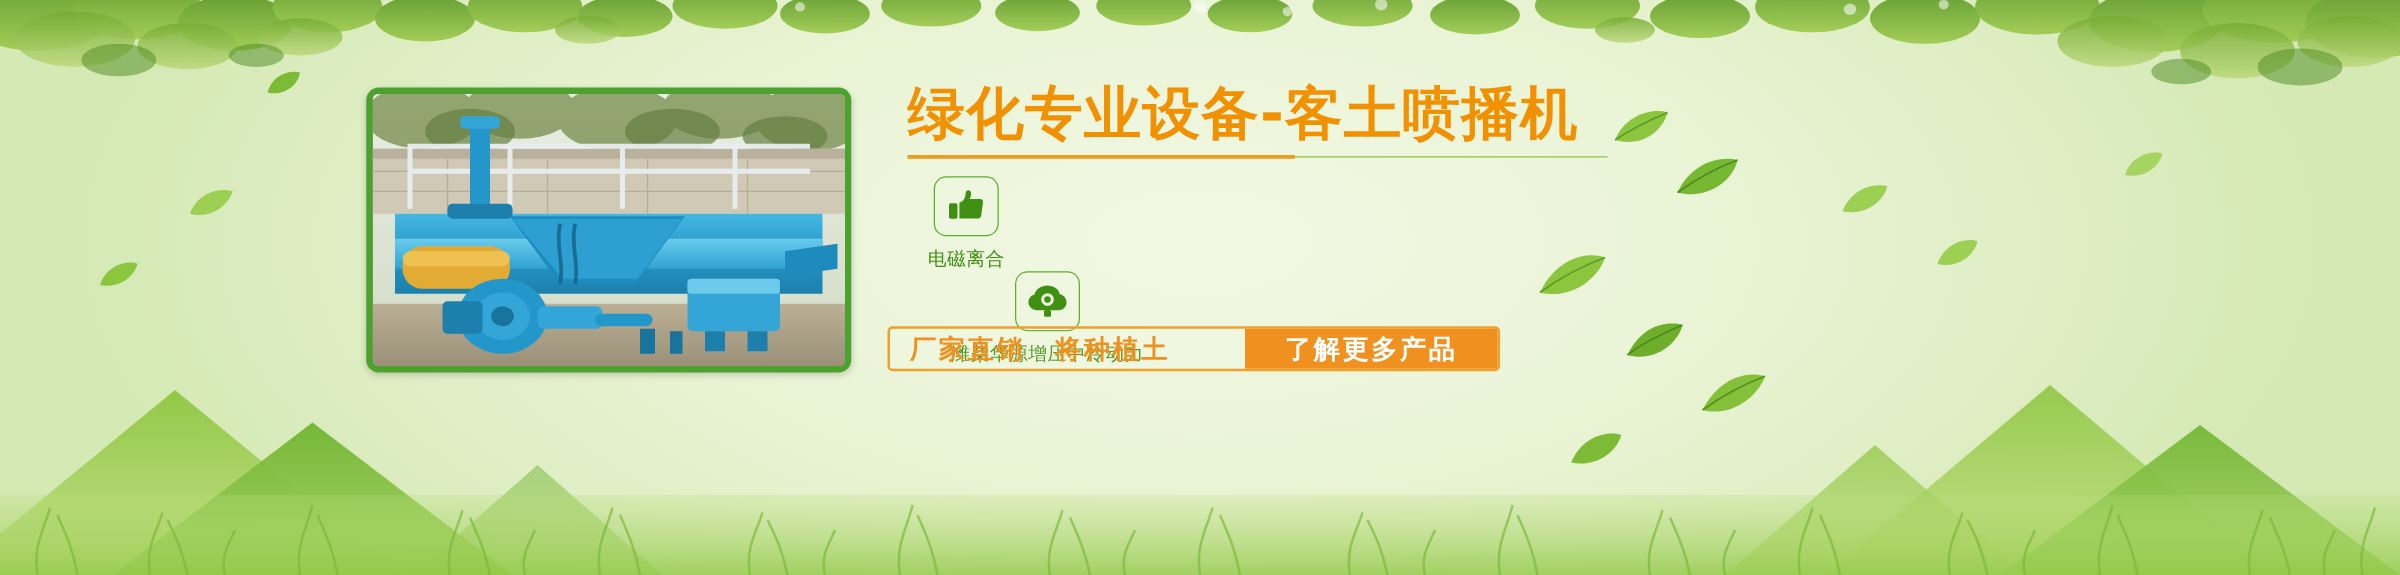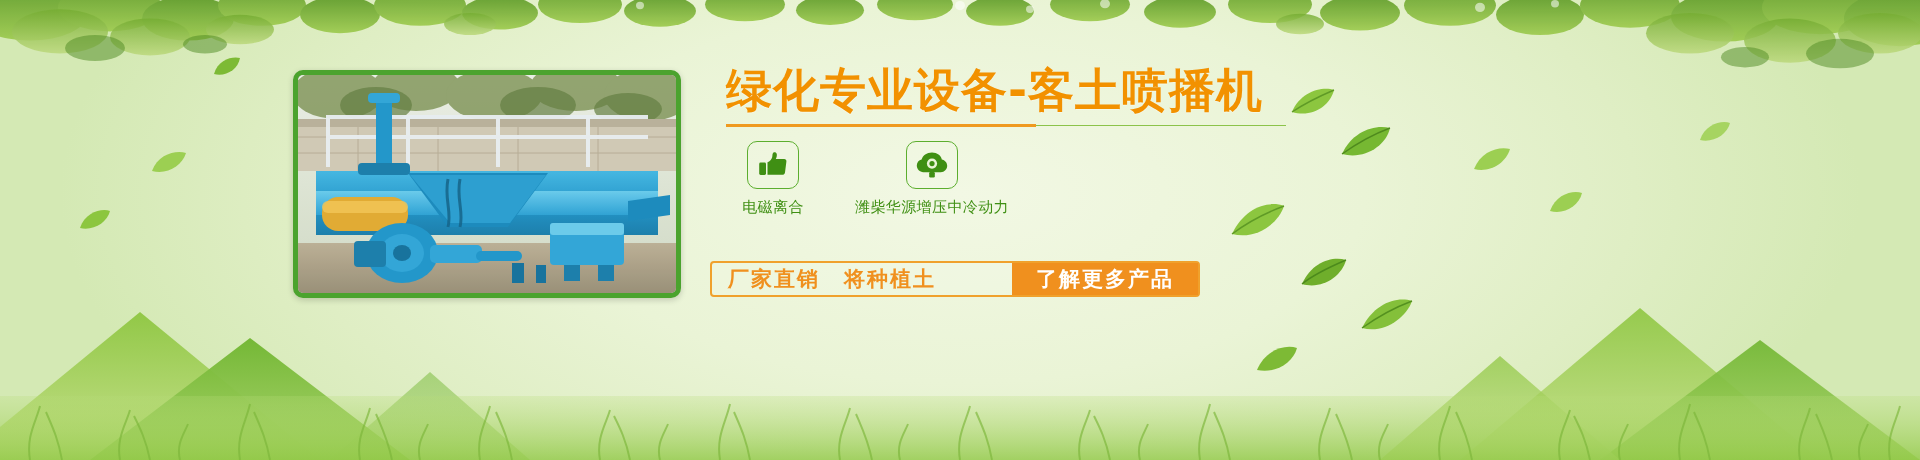--- a/index.html
+++ b/index.html
@@ -51,21 +51,21 @@
   #title-divider .seg-o { position:absolute; left:0; top:0; width:310px; height:3px; background:#ef9a20; }
   #title-divider .seg-g { position:absolute; left:310px; top:1px; width:250px; height:1.5px; background:#8cc34a; }
 
   #sub-line1, #sub-line2 {
     font-size:23px; color:#3b3b3b; line-height:1.35; white-space:nowrap;
     letter-spacing:.5px;
   }
   #sub-line1 { margin-top:6px; }
 
   
-  #features { margin-top:14px; display:flex; align-items:flex-start; }
+  #features { margin-top:14px; display:flex; align-items:flex-start;flex-direction:column; }
   .feature { text-align:center; }
   .feat-box {
     width:52px; height:48px;
     border:1.6px solid #5cae2e; border-radius:10px;
     margin:0 auto; display:flex; align-items:center; justify-content:center;
     background:rgba(255,255,255,.06);
   }
   .feat-label {
     margin-top:9px; font-size:15px; color:#3f8f13; white-space:nowrap;
     letter-spacing:.4px;
@@ -79,21 +79,21 @@
     display:flex; align-items:stretch;
     background:rgba(255,255,255,.10);
   }
   #cta-slogans {
     display:flex; align-items:center; flex:1;
     padding-left:16px; gap:24px;
   }
   .slogan { font-size:21px; font-weight:bold; color:#f0901e; letter-spacing:2px; white-space:nowrap; }
   #cta-button {
     display:flex; align-items:center; justify-content:center;
-    width:186px; background:#f0901e; color:#ffffff;
+    width:202px; background:#f0901e; color:#ffffff;
     font-size:21px; font-weight:bold; letter-spacing:2px; white-space:nowrap;
     cursor:pointer;
   }
 </style>
 </head>
 <body>
 
 <div id="banner">
 
   <svg class="foliage" viewBox="0 0 1920 130" preserveAspectRatio="none">

